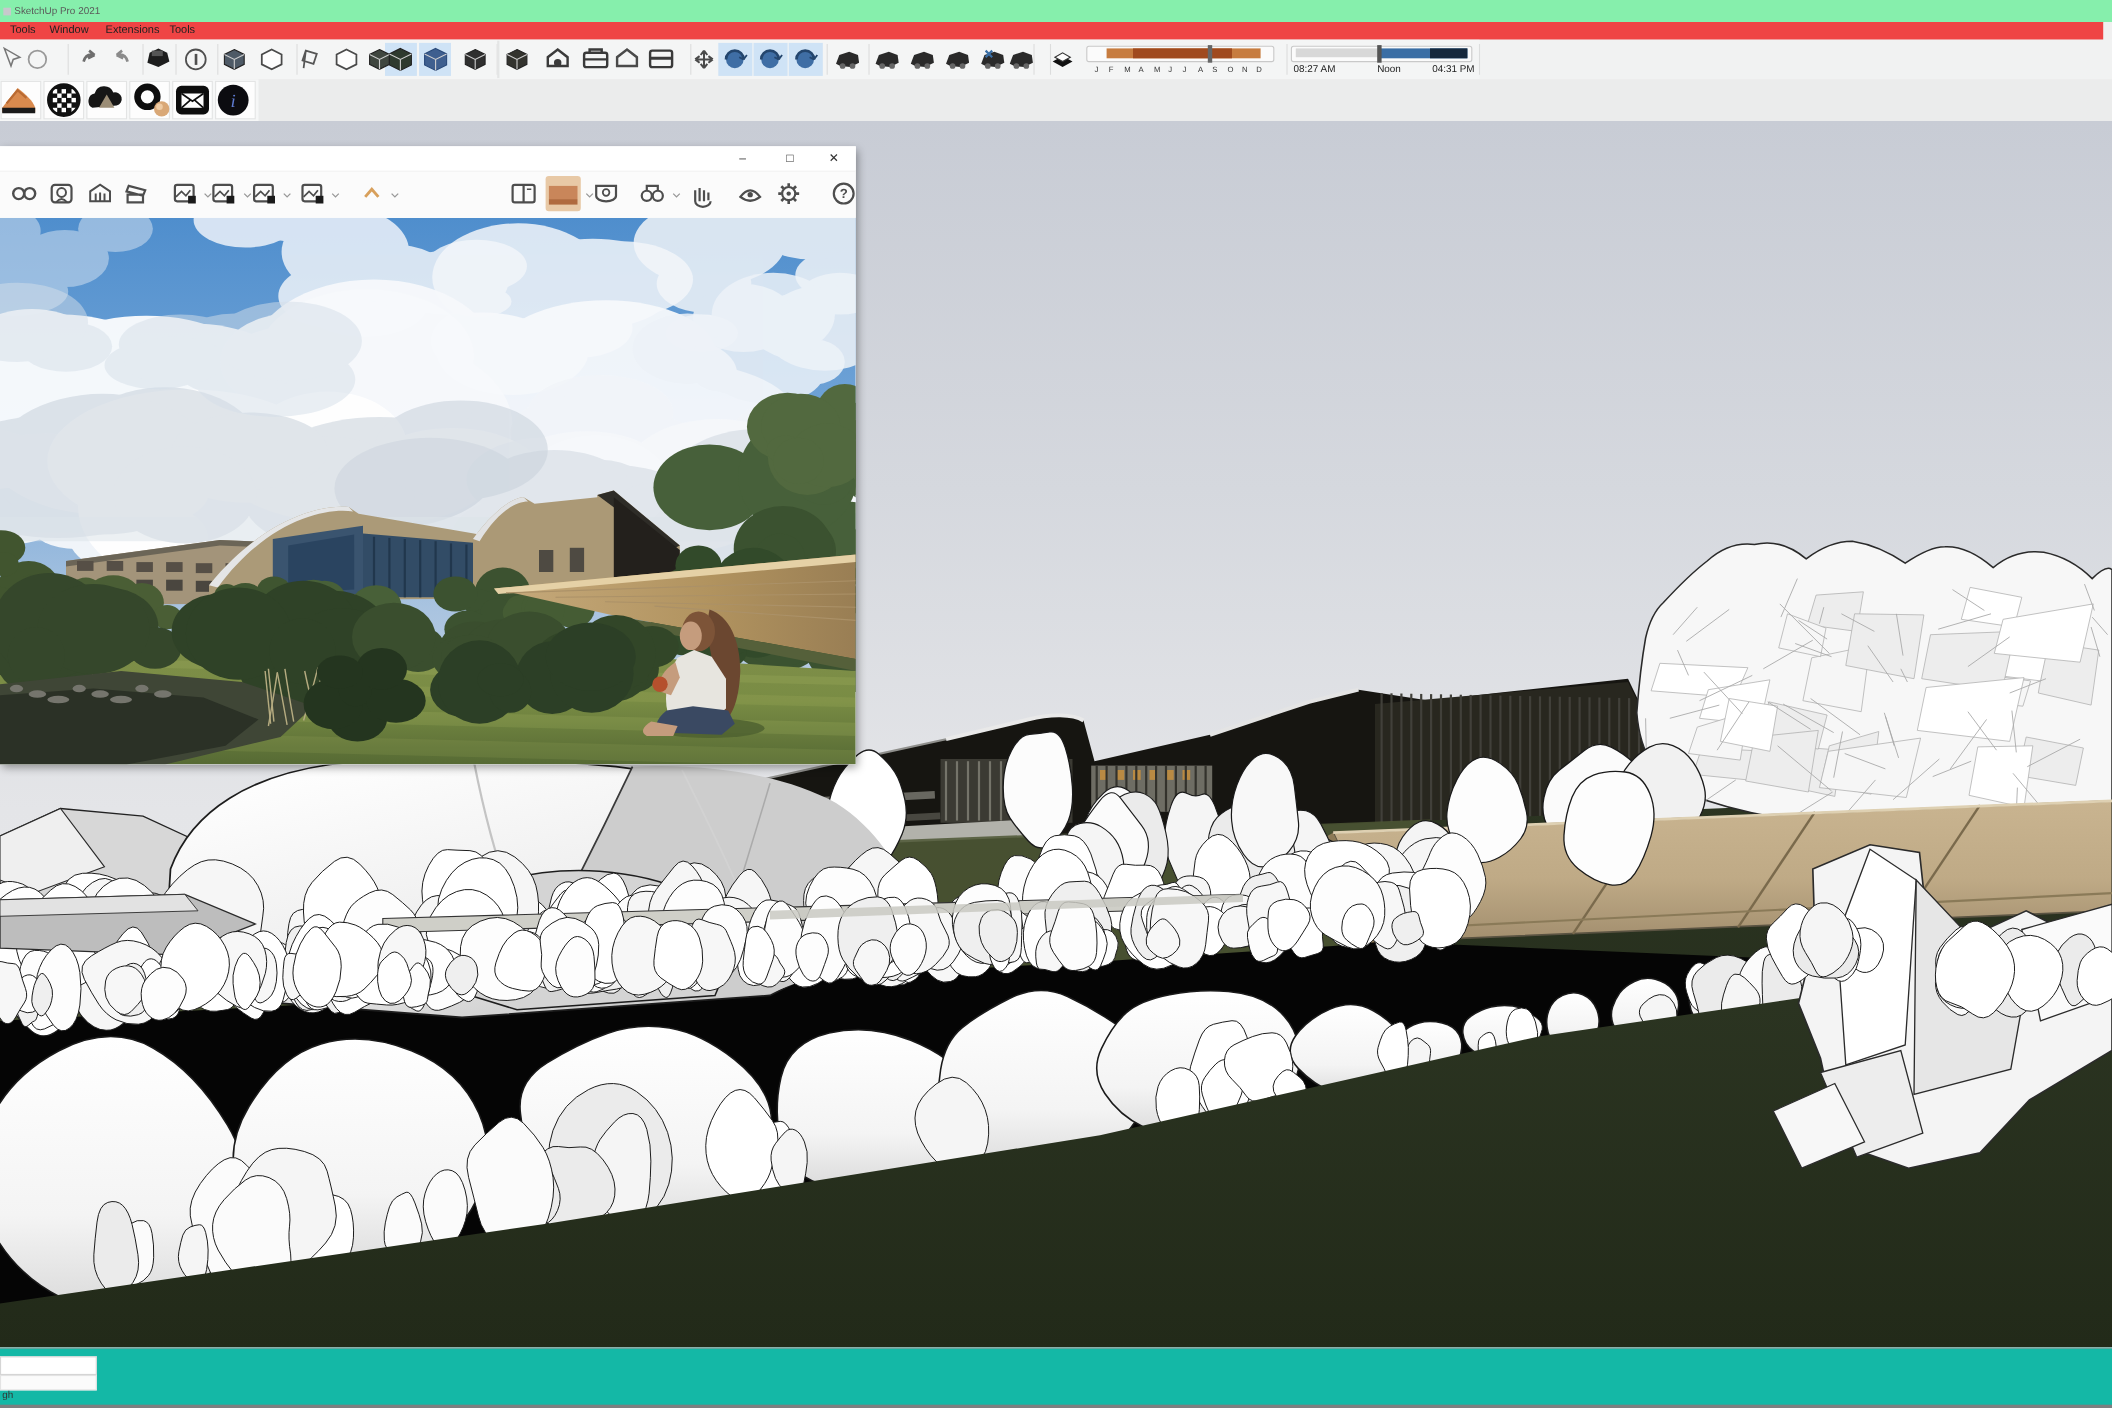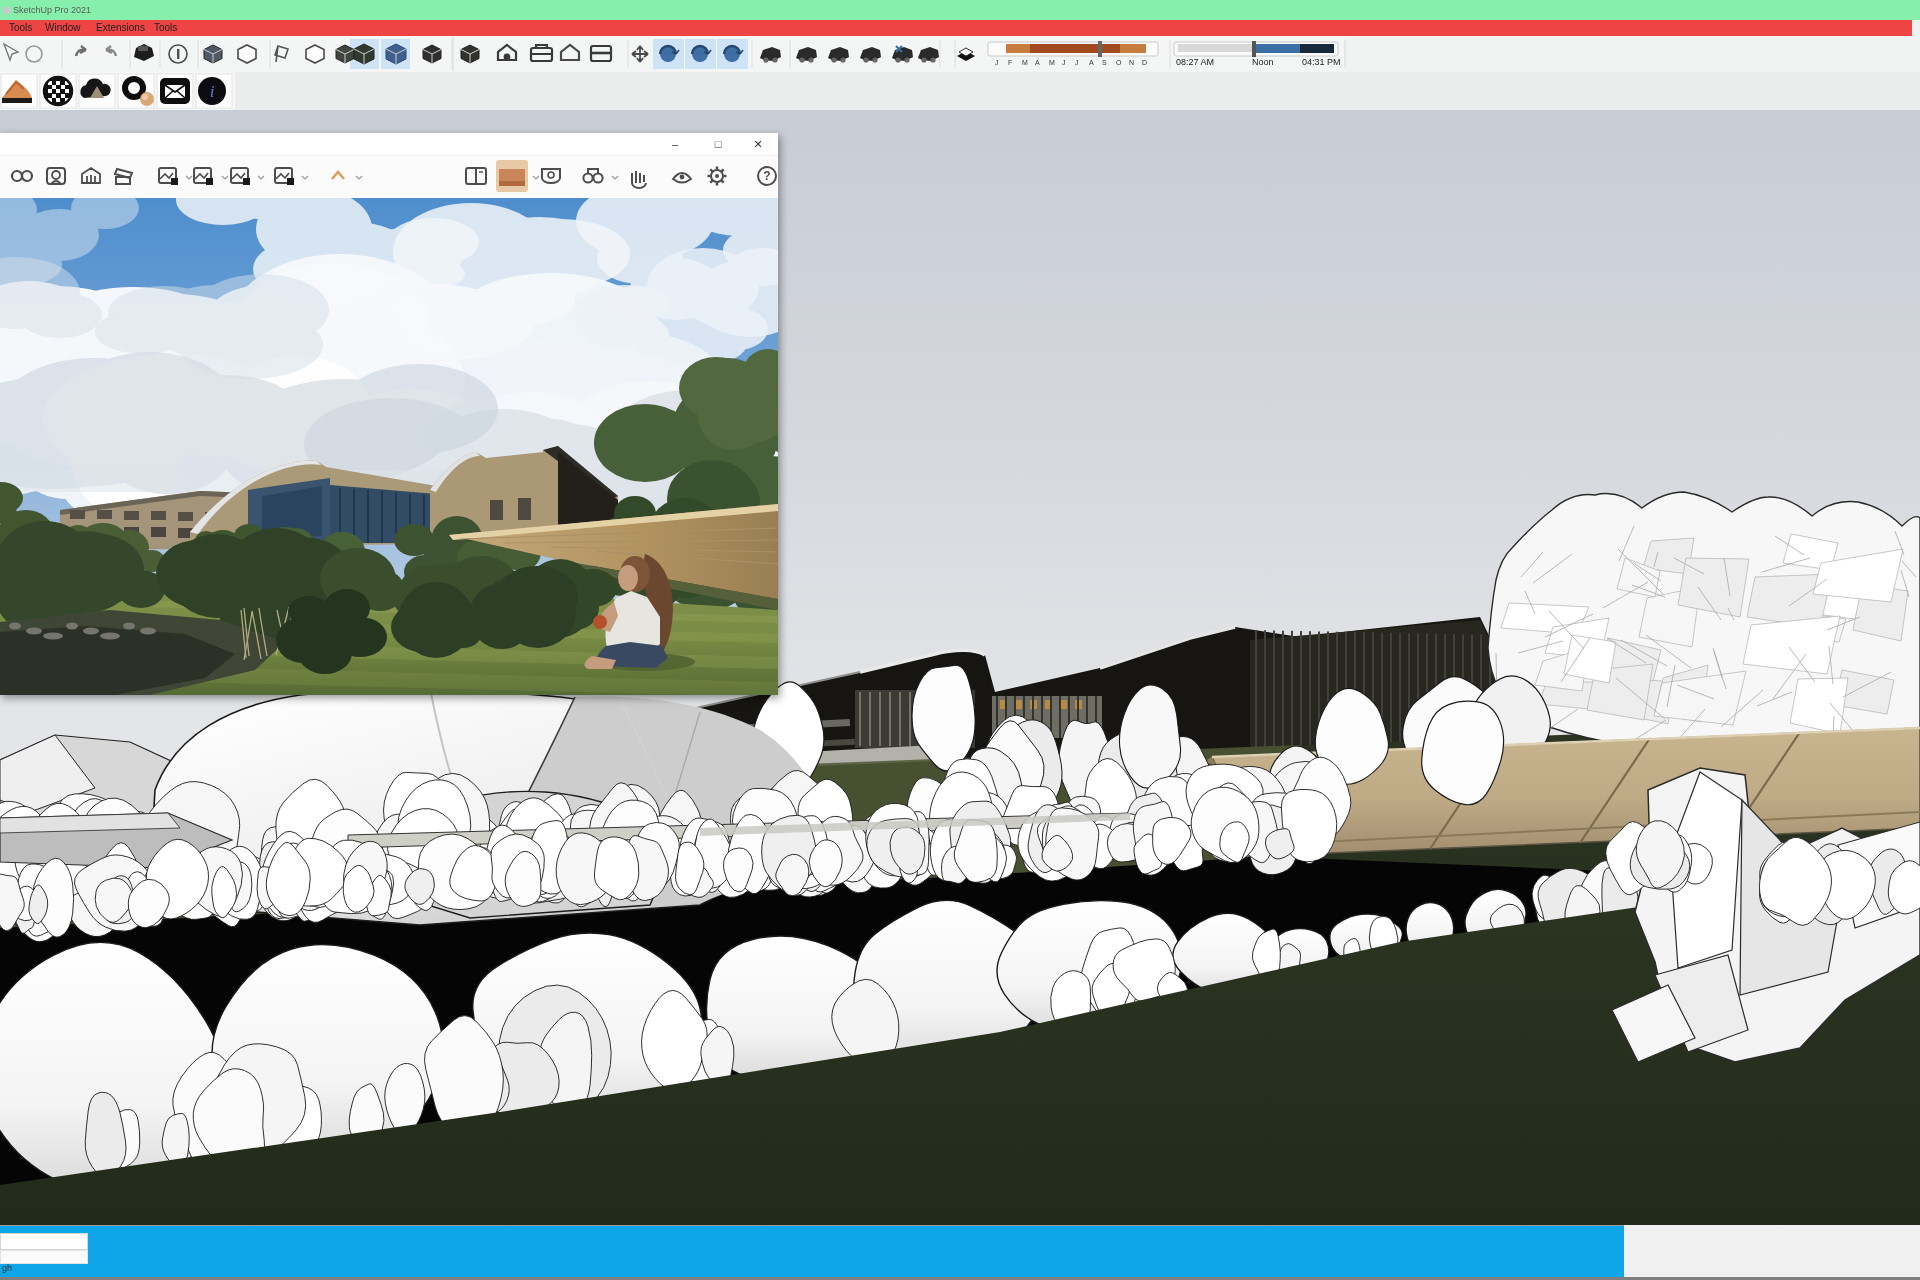--- a/index.html
+++ b/index.html
@@ -3,21 +3,21 @@
 <meta charset="utf-8">
 <style>
   html,body{margin:0;padding:0;width:1920px;height:1280px;overflow:hidden;
     font-family:"Liberation Sans",sans-serif;background:#f0f0f0;}
   #titlebar{position:absolute;left:0;top:0;width:1920px;height:20px;background:#86efac;z-index:5;}
   #menubar{position:absolute;left:0;top:20px;width:1912px;height:16px;background:#ef4444;z-index:5;}
   .menuitem{position:absolute;top:2px;font-size:10px;color:#222;}
   #toolbar1{position:absolute;left:0;top:36px;width:1725px;height:36px;z-index:5;}
   #toolbar2{position:absolute;left:0;top:72px;width:1920px;height:38px;z-index:5;}
   #viewport{position:absolute;left:0;top:110px;width:1920px;height:1115px;overflow:hidden;z-index:1;}
-  #statusbar{position:absolute;left:0;top:1225px;width:1624px;height:55px;background:#0ea5e9;border-top:1px solid #9a9a9a;z-index:6;box-sizing:border-box;}
+  #statusbar{position:absolute;left:0;top:1225px;width:1920px;height:55px;background:#14b8a6;border-top:1px solid #9a9a9a;z-index:6;box-sizing:border-box;}
   #floatwin{position:absolute;left:0;top:133px;width:778px;height:562px;background:#ffffff;z-index:4;
     box-shadow:2px 3px 8px rgba(0,0,0,0.4);}
   #fw-title{position:absolute;left:0;top:0;width:778px;height:22px;background:#ffffff;}
   #fw-toolbar{position:absolute;left:0;top:22px;width:778px;height:43px;}
   #fw-img{position:absolute;left:0;top:65px;width:778px;height:497px;overflow:hidden;}
   .winbtn{position:absolute;top:0;width:30px;height:22px;font-size:11px;color:#333;text-align:center;line-height:22px;}
 </style>
 </head>
 <body>
 <div id="viewport"><svg width="1920" height="1115" viewBox="0 0 1920 1115">

